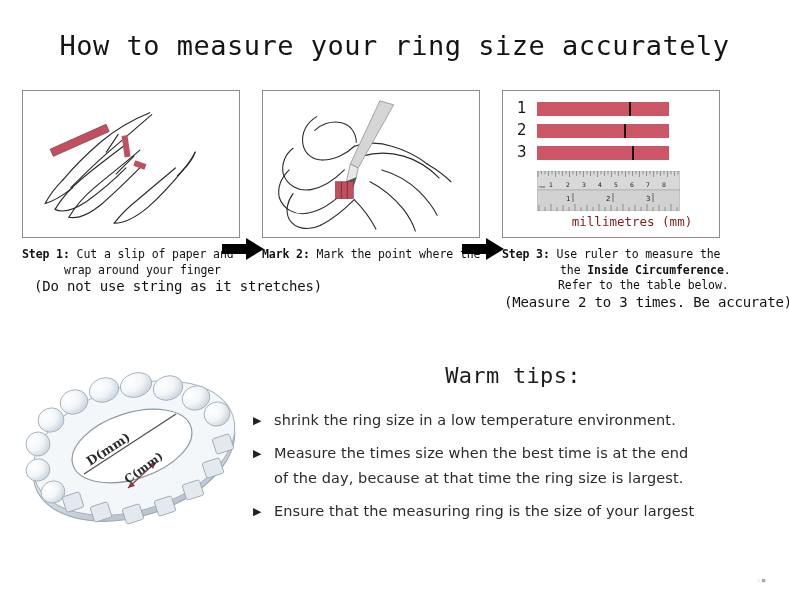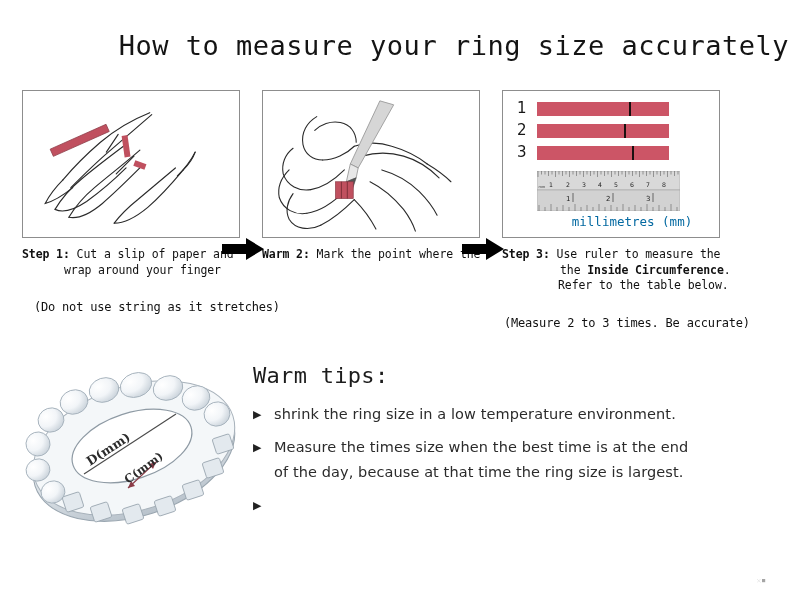--- a/index.html
+++ b/index.html
@@ -1,20 +1,20 @@
 <!DOCTYPE html>
 <html><head>
 <meta charset="utf-8">
 <style>
   html,body{margin:0;padding:0;background:#ffffff;}
   body{width:789px;height:606px;position:relative;overflow:hidden;
        font-family:"DejaVu Sans Mono","Liberation Mono",monospace;color:#1a1a1a;}
 
   
-  #page-title{position:absolute;left:0;top:30px;width:789px;text-align:right;
+  #page-title{position:absolute;left:0;top:30px;width:789px;text-align:center;
     font-family:"DejaVu Sans Mono","Liberation Mono",monospace;
     font-size:27px;letter-spacing:0.5px;color:#141414;white-space:nowrap;}
 
   
   #steps-row{position:absolute;left:0;top:90px;width:789px;height:248px;}
   .step-col{position:absolute;top:0;width:240px;}
   .step-col.c1{left:22px;}
   .step-col.c2{left:262px;}
   .step-col.c3{left:502px;}
 
@@ -28,45 +28,45 @@
   
   .caption{margin-top:9px;width:236px;font-size:11.5px;line-height:15.5px;
            color:#111;letter-spacing:-0.1px;}
   .cap-line{display:block;white-space:nowrap;}
   .cap-line.indent1{padding-left:42px;}
   .cap-line.indent2{padding-left:52px;}
   .cap-line.indent3{padding-left:58px;}
   .cap-line.indent4{padding-left:56px;}
   .step-lbl{font-weight:bold;}
   .bold-em{font-weight:bold;}
-  .note{margin-top:22px;font-size:12px;color:#111;white-space:nowrap;letter-spacing:-0.2px;}
+  .note{font-size:14px;color:#111;white-space:nowrap;letter-spacing:-0.2px;}
   .note.n1{padding-left:12px;}
   .note.n3{padding-left:2px;}
 
   
   .art{position:absolute;left:0;top:0;width:100%;height:100%;}
 
   
   .s3-wrap{position:absolute;left:14px;top:10px;width:190px;height:128px;}
   .strip-row{position:relative;height:17px;margin-bottom:5px;}
   .strip-num{position:absolute;left:0;top:-2px;width:16px;text-align:left;
     font-size:15px;font-family:"DejaVu Sans","Liberation Sans",sans-serif;color:#161616;}
   .strip{position:absolute;left:20px;top:1px;width:132px;height:14px;}
   .strip-mark{position:absolute;top:0px;width:2px;height:14px;background:#1a1010;}
   .ruler{position:absolute;left:20px;top:70px;width:143px;height:40px;}
   .mm-label{position:absolute;left:40px;top:113px;width:150px;text-align:center;
-    font-size:12.5px;color:#0369a1;font-family:"DejaVu Sans Mono","Liberation Mono",monospace;}
+    font-size:12.5px;color:#7f1d1d;font-family:"DejaVu Sans Mono","Liberation Mono",monospace;}
 
   
   #ring-figure{position:absolute;left:18px;top:352px;width:232px;height:200px;}
 
   
   #tips{position:absolute;left:253px;top:363px;width:520px;}
   #tips-heading{font-size:22px;color:#1c1c1c;letter-spacing:0.3px;
-     font-family:"DejaVu Sans Mono","Liberation Mono",monospace;margin-bottom:14px;}
+     font-family:"DejaVu Sans Mono","Liberation Mono",monospace;margin-bottom:20px;text-align:center;}
   .tip{position:relative;padding-left:21px;margin-bottom:8px;
        font-family:"DejaVu Sans","Liberation Sans",sans-serif;
        font-size:14.5px;line-height:25px;color:#2b2b2b;letter-spacing:0.1px;}
   .tip-bullet{position:absolute;left:0;top:0px;font-size:11px;line-height:25px;color:#222;}
   .tip-text{display:block;}
   .tip-text .l{display:block;white-space:nowrap;}
 
   #corner-artifact{position:absolute;left:757px;top:578px;width:9px;height:7px;opacity:.45;}
 </style>
 </head>
@@ -137,21 +137,21 @@
           <polygon points="84,92 94,88 90,100 86,98" fill="#555" stroke="#444" stroke-width="0.6"></polygon>
         </g>
         <g>
           <rect x="73" y="92" width="18" height="17" fill="#c0505f" stroke="#8b3a46" stroke-width="0.7"></rect>
           <line x1="79" y1="92" x2="79" y2="109" stroke="#7e2f3a" stroke-width="1"></line>
           <line x1="85" y1="92" x2="85" y2="109" stroke="#7e2f3a" stroke-width="1"></line>
         </g>
       </svg>
     </div>
     <div class="caption">
-      <span class="cap-line"><b class="step-lbl">Warm 2:</b> <span>Mark the point where the</span></span>
+      <span class="cap-line"><b class="step-lbl">Mark 2:</b> <span>Mark the point where the</span></span>
     </div>
   </div>
 
   <div class="step-col c3">
     <div class="panel">
       <div class="s3-wrap">
 
         <div class="strip-row">
           <span class="strip-num">1</span>
           <div class="strip" style="background:#cc5566">
@@ -353,20 +353,21 @@
     <span class="tip-bullet">▶</span>
     <span class="tip-text">
       <span class="l">Measure the times size when the best time is at the end</span>
       <span class="l">of the day, because at that time the ring size is largest.</span>
     </span>
   </div>
 
   <div class="tip">
     <span class="tip-bullet">▶</span>
     <span class="tip-text">
+      <span class="l">Ensure that the measuring ring is the size of your largest</span>
     </span>
   </div>
 </div>
 
 <svg id="corner-artifact" viewBox="0 0 9 7">
   <rect x="5" y="1" width="3.2" height="3.2" fill="#3a3a3a"></rect>
   <path d="M0 1 L3.6 4.6 M3.6 1 L0 4.6" stroke="#bdbdbd" stroke-width="0.7"></path>
 </svg>
 
 </body></html>

